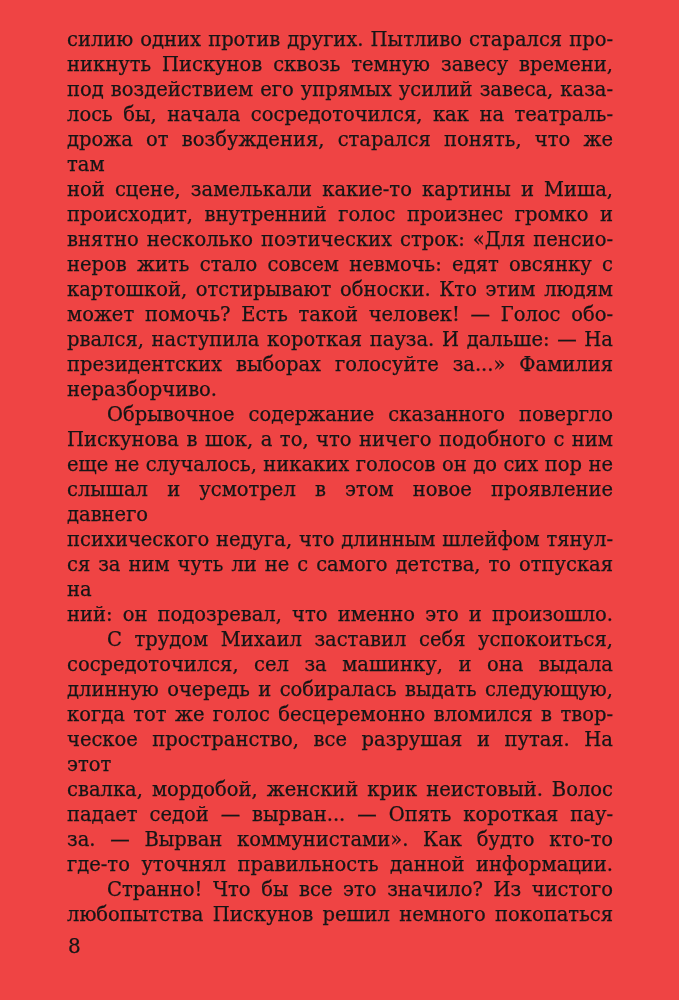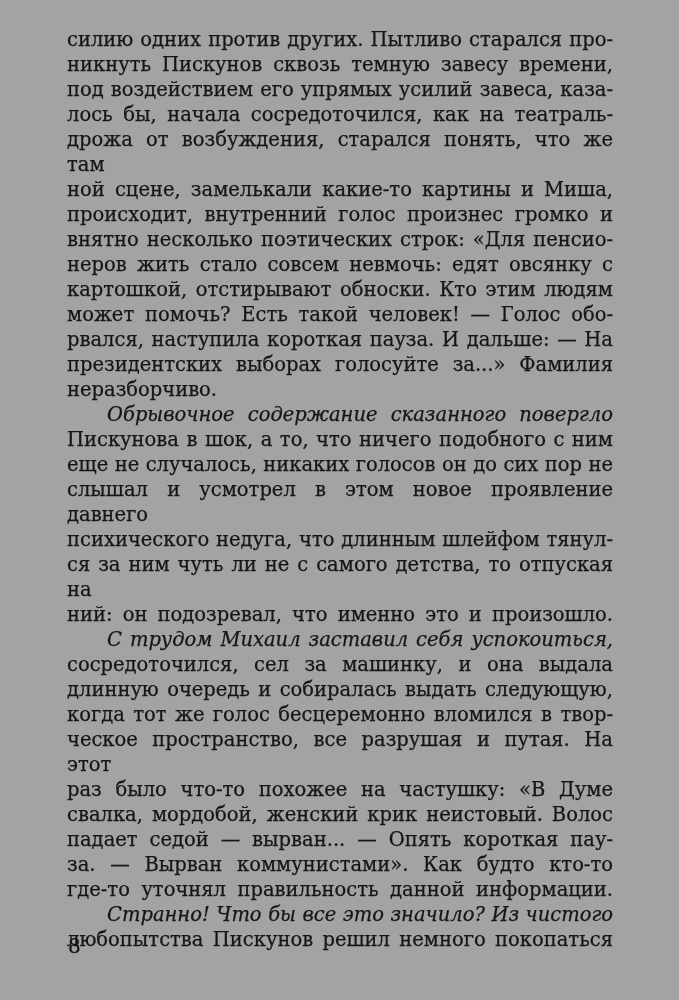--- a/index.html
+++ b/index.html
@@ -10,21 +10,21 @@
     width: 679px;
     height: 1000px;
     position: relative;
     background: #fdfdfc;
     overflow: hidden;
     font-family: "DejaVu Serif", "Liberation Serif", serif;
   }
   .page {
     position: absolute;
     inset: 0;
-    background: #a3a3a3;
+    background: #ef4444;
   }
   .text-block {
     position: absolute;
     left: 67px;
     top: 27px;
     width: 546px;
     font-size: 19.5px;
     line-height: 25px;
     color: #161616;
     -webkit-text-stroke: 0.25px #161616;
@@ -36,21 +36,20 @@
   .line {
     text-align: justify;
     text-align-last: justify;
     white-space: normal;
   }
   .line.last {
     text-align-last: left;
   }
   .para.indent .line:first-child {
     text-indent: 40px;
-    font-style: italic;
   }
   .page-number {
     position: absolute;
     left: 68px;
     top: 934px;
     font-size: 20px;
     line-height: 25px;
     color: #161616;
     -webkit-text-stroke: 0.25px #161616;
   }
@@ -84,21 +83,20 @@
         <div class="line">психического недуга, что длинным шлейфом тянул-</div>
         <div class="line">ся за ним чуть ли не с самого детства, то отпуская на</div>
         <div class="line">ний: он подозревал, что именно это и произошло.</div>
       </div>
       <div class="para indent">
         <div class="line">С трудом Михаил заставил себя успокоиться,</div>
         <div class="line">сосредоточился, сел за машинку, и она выдала</div>
         <div class="line">длинную очередь и собиралась выдать следующую,</div>
         <div class="line">когда тот же голос бесцеремонно вломился в твор-</div>
         <div class="line">ческое пространство, все разрушая и путая. На этот</div>
-        <div class="line">раз было что-то похожее на частушку: «В Думе</div>
         <div class="line">свалка, мордобой, женский крик неистовый. Волос</div>
         <div class="line">падает седой — вырван... — Опять короткая пау-</div>
         <div class="line">за. — Вырван коммунистами». Как будто кто-то</div>
         <div class="line">где-то уточнял правильность данной информации.</div>
       </div>
       <div class="para indent">
         <div class="line">Странно! Что бы все это значило? Из чистого</div>
         <div class="line">любопытства Пискунов решил немного покопаться</div>
       </div>
     </div>

